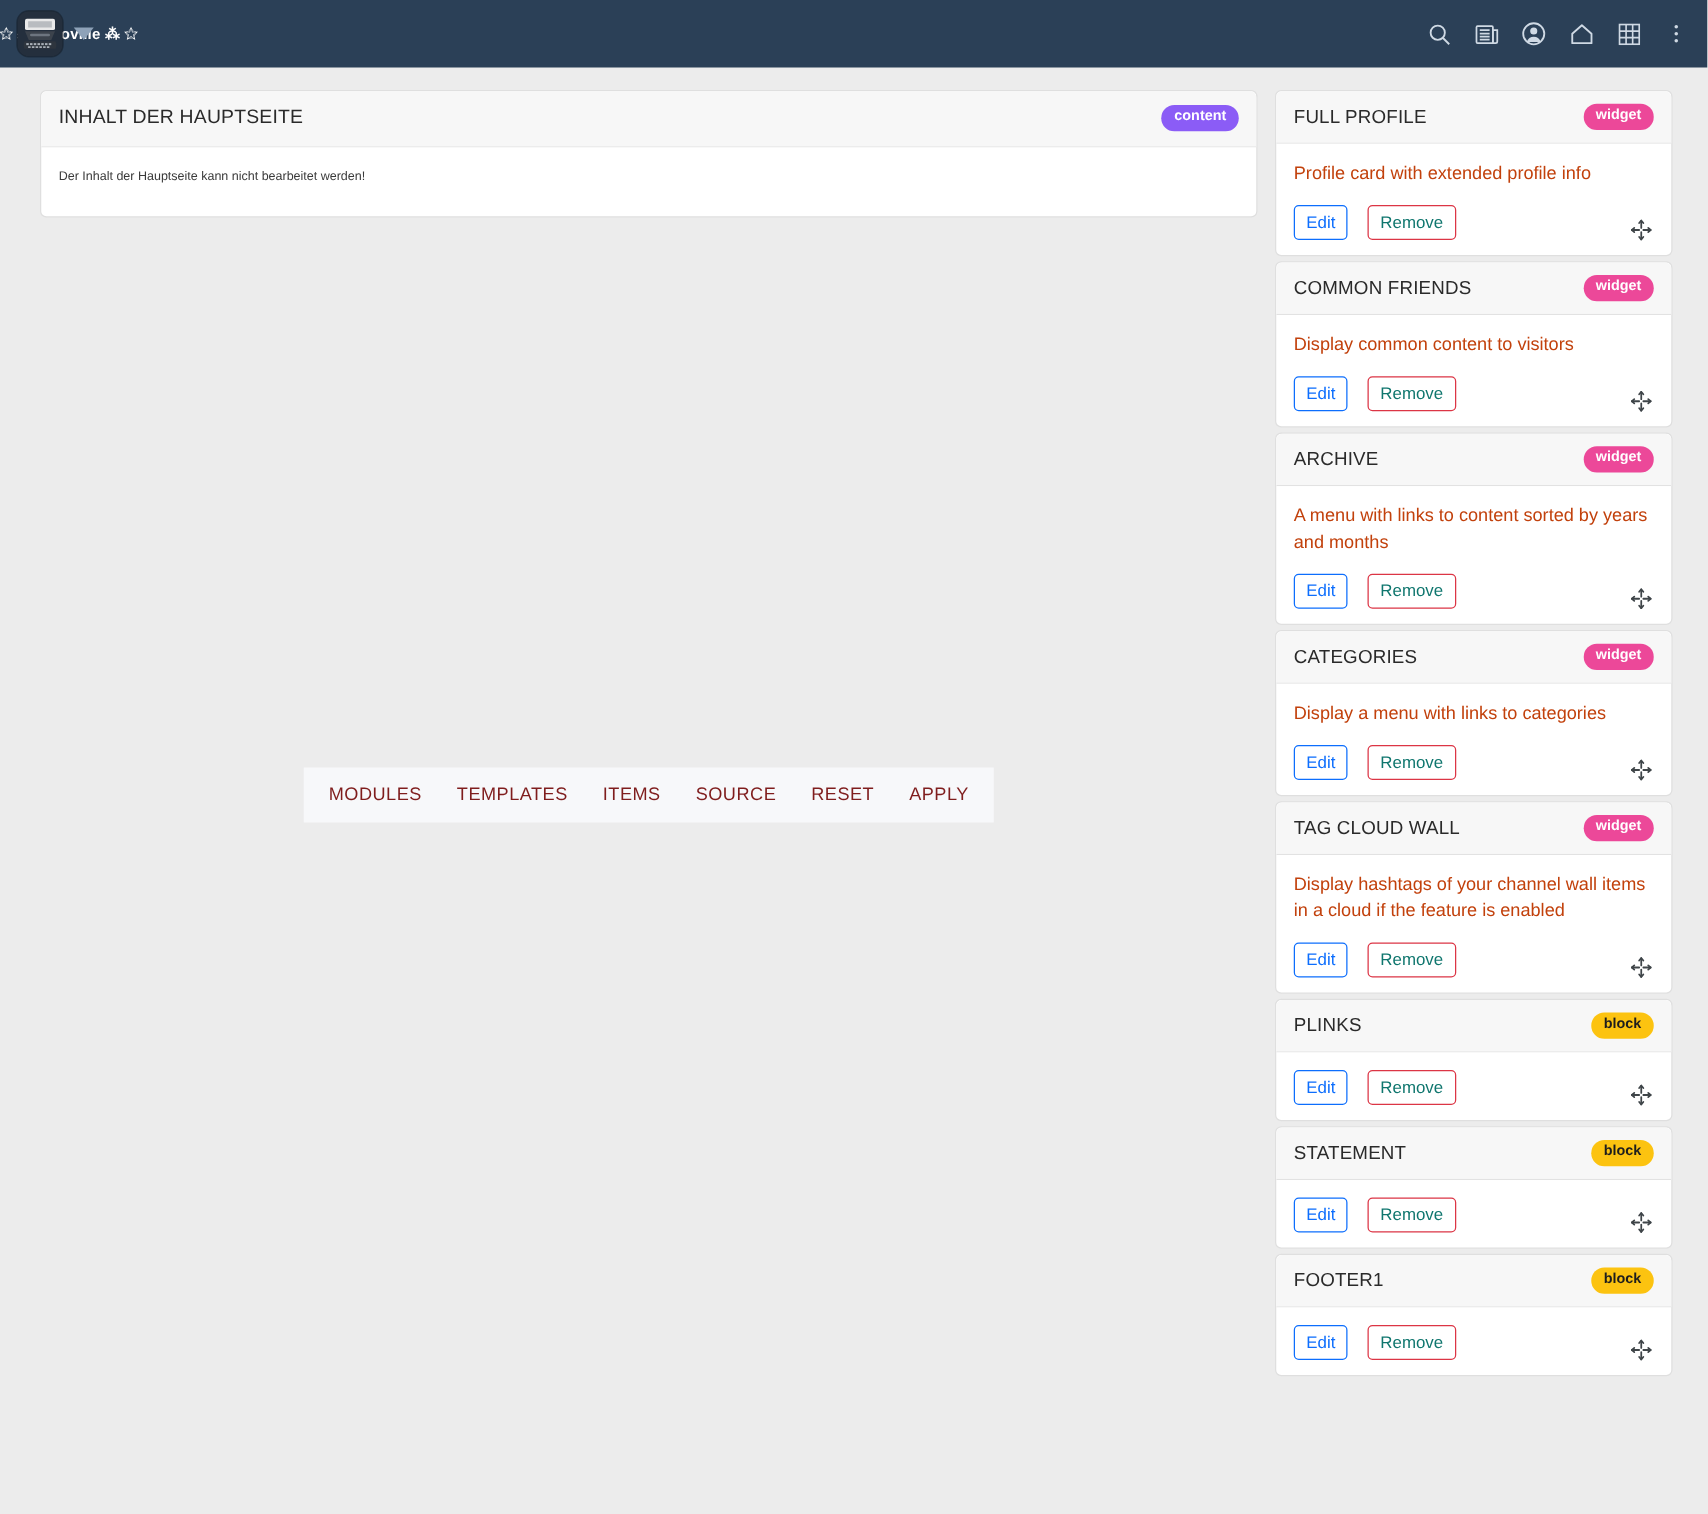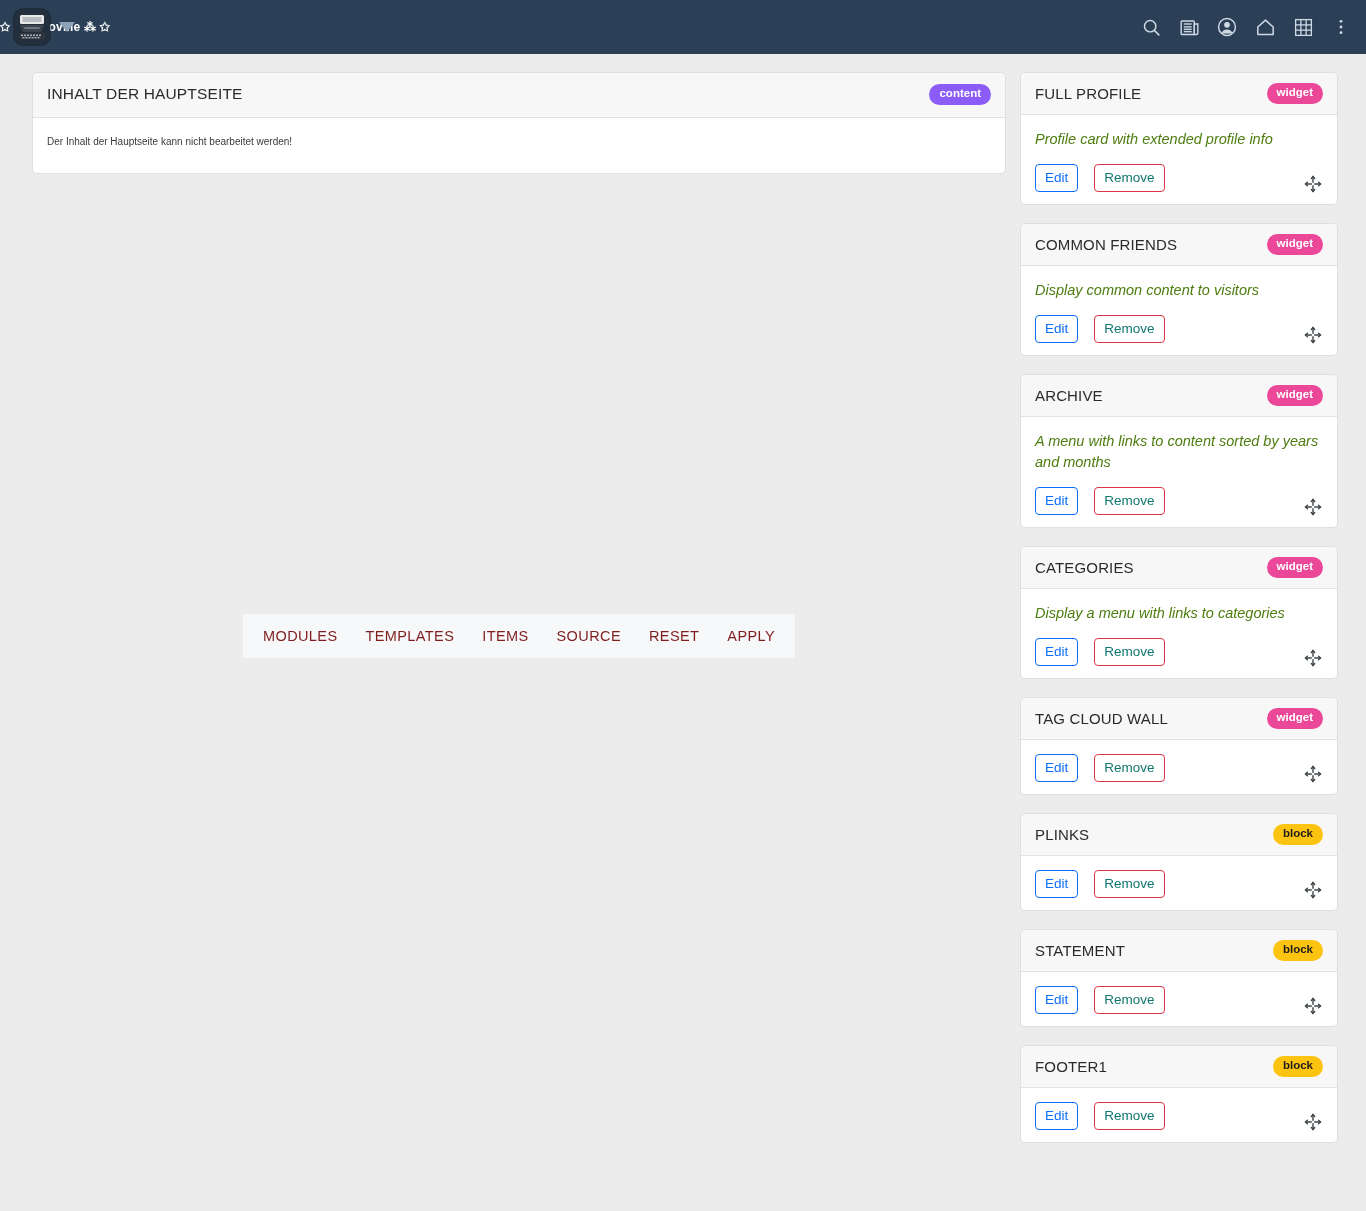--- a/index.html
+++ b/index.html
@@ -73,21 +73,21 @@
     gap: 14px;
   }
   #main-col { flex: 1 1 auto; min-width: 0; }
   #side-col { width: 318px; flex: 0 0 318px; }
 
   
   .card {
     background: #ffffff;
     border: 1px solid #dfdfdf;
     border-radius: 5px;
-    margin-bottom: 18px;
+    margin-bottom: 4px;
   }
   .card-head {
     background: #f7f7f7;
     border-bottom: 1px solid #e2e2e2;
     border-radius: 5px 5px 0 0;
     padding: 10px 14px;
     display: flex;
     align-items: center;
     justify-content: space-between;
     min-height: 40px;
@@ -121,24 +121,23 @@
     padding: 18px 14px 26px;
   }
 
   
   .widget-card .card-body {
     padding: 14px 14px 12px;
     position: relative;
   }
   .widget-desc {
     font-size: 14.5px;
-    color: #4d7c0f;
+    color: #c2410c;
     line-height: 1.45;
     margin: 0 0 14px;
-    font-style: italic;
   }
   .btn-row { display: flex; gap: 16px; align-items: center; }
   .btn {
     font-family: "Liberation Sans", sans-serif;
     font-size: 13.5px;
     line-height: 1;
     padding: 6px 9px 7px;
     border-radius: 4px;
     background: #fff;
     cursor: pointer;
@@ -366,20 +365,21 @@
         </span>
       </div>
     </div>
 
     <div class="card widget-card">
       <div class="card-head">
         <span class="card-title">TAG CLOUD WALL</span>
         <span class="badge badge-widget">widget</span>
       </div>
       <div class="card-body">
+        <p class="widget-desc">Display hashtags of your channel wall items in a cloud if the feature is enabled</p>
         <div class="btn-row">
           <button class="btn btn-edit">Edit</button>
           <button class="btn btn-remove">Remove</button>
         </div>
         <span class="move-handle">
           <svg width="20" height="20" viewBox="0 0 24 24" fill="none" stroke="currentColor" stroke-width="1.7" stroke-linecap="round" stroke-linejoin="round">
             <path d="M12 3v7M12 14v7M3 12h7M14 12h7"></path>
             <path d="M12 3l-2 2.3M12 3l2 2.3M12 21l-2-2.3M12 21l2-2.3M3 12l2.3-2M3 12l2.3 2M21 12l-2.3-2M21 12l-2.3 2"></path>
           </svg>
         </span>

